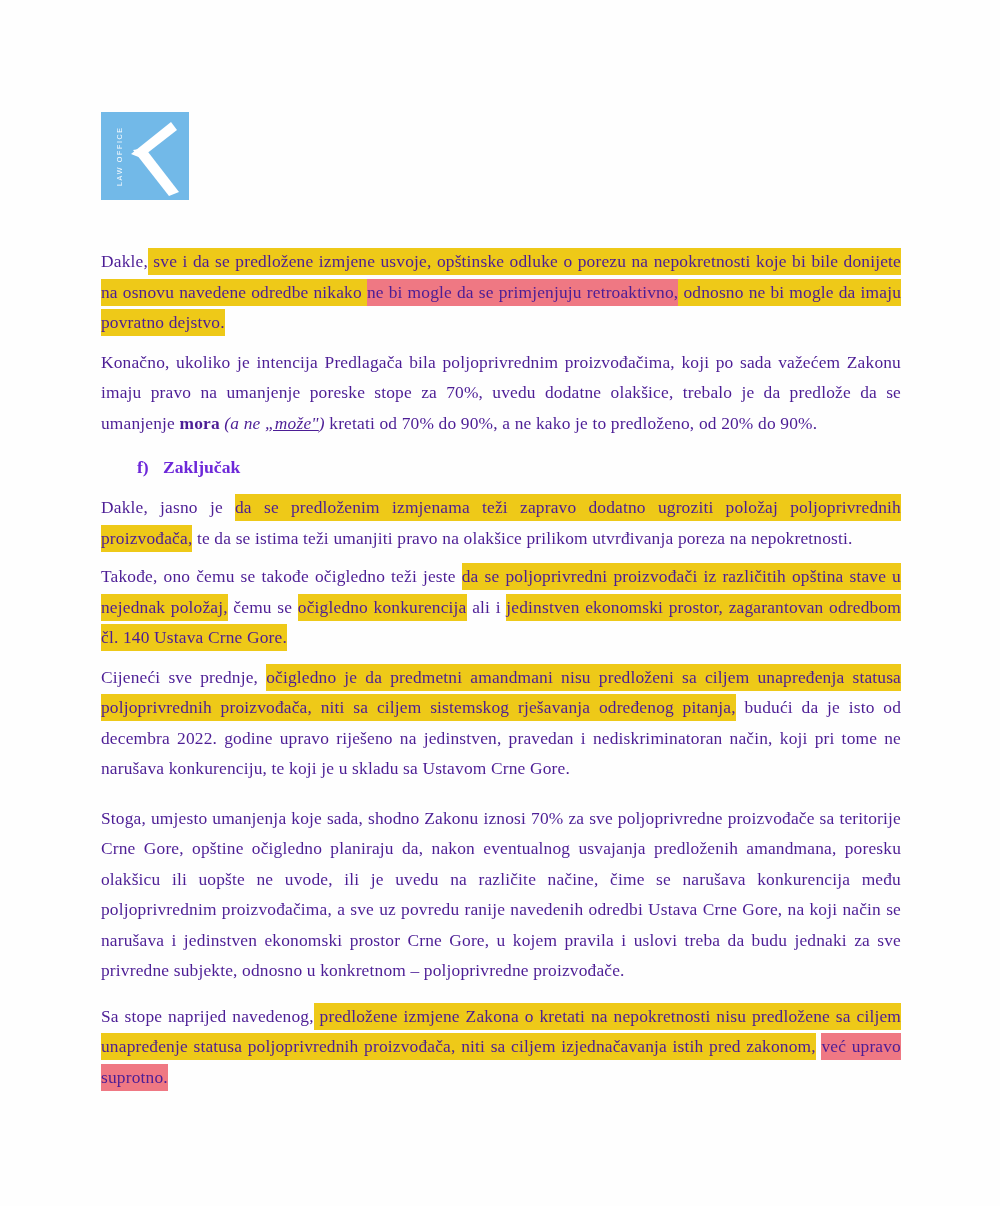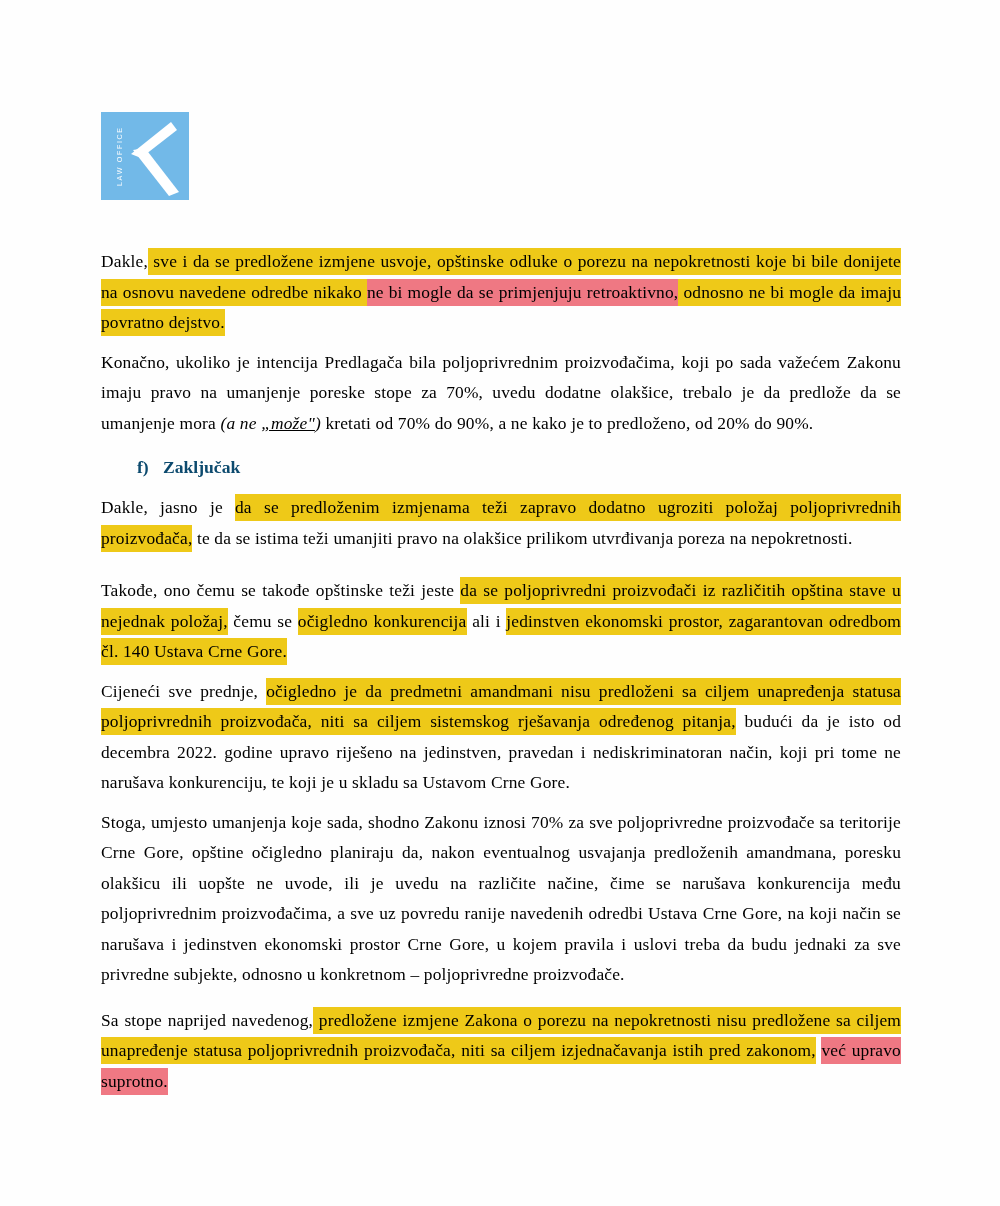--- a/index.html
+++ b/index.html
@@ -67,60 +67,60 @@
     top: 246px;
     width: 800px;
   }
 
   p.para {
     margin: 0 0 10px 0;
     text-align: justify;
     font-size: 17.4px;
     line-height: 30.5px;
     letter-spacing: 0.01em;
-    color: #000000;
+    color: #4c1d95;
     text-justify: inter-word;
   }
 
   h3.heading {
     margin: 14px 0 10px 0;
     padding-left: 36px;
     font-size: 17.6px;
     line-height: 30px;
     font-weight: bold;
-    color: #0c4a6e;
+    color: #6d28d9;
     font-family: "Liberation Serif", serif;
   }
   h3.heading .lbl {
     display: inline-block;
     width: 26px;
   }
 
   .hl-y {
     background-color: #eec918;
     box-decoration-break: clone;
     -webkit-box-decoration-break: clone;
     padding: 3px 0 4px 0;
   }
   .hl-r {
     background-color: #ef7883;
     box-decoration-break: clone;
     -webkit-box-decoration-break: clone;
     padding: 3px 0 4px 0;
   }
-  .bold { font-weight: normal; }
+  .bold { font-weight: bold; }
   .ital { font-style: italic; margin-top: 11px; }
   .ital-u { font-style: italic; text-decoration: underline; }
 
   
   #p1 { width: 800px; margin-bottom: 9px; }
   #p2 { width: 800px; margin-bottom: 4px; }
-  #p3 { width: 800px; margin-bottom: 22px; }
+  #p3 { width: 800px; margin-bottom: 8px; }
   #p4 { width: 800px; margin-bottom: 9px; }
-  #p5 { width: 800px; margin-bottom: 9px; font-family: Liberation Serif, serif; }
+  #p5 { width: 800px; margin-bottom: 19px; font-family: Liberation Serif, serif; }
   #p6 { width: 800px; margin-bottom: 15px; }
   #p7 { width: 800px; margin-bottom: 0; }
 </style>
 </head>
 <body>
 
 <div class="page">
 
   <div class="logo-wrap">
     <div class="logo-box">
@@ -144,29 +144,29 @@
 
     <h3 class="heading">
       <span class="lbl">f)</span><span>Zaključak</span>
     </h3>
 
     <p class="para" id="p3">
       <span>Dakle, jasno je </span><span class="hl-y">da se predloženim izmjenama teži zapravo dodatno ugroziti položaj poljoprivrednih proizvođača,</span><span> te da se istima teži umanjiti pravo na olakšice prilikom utvrđivanja poreza na nepokretnosti.</span>
     </p>
 
     <p class="para" id="p4">
-      <span>Takođe, ono čemu se takođe opštinske teži jeste </span><span class="hl-y">da se poljoprivredni proizvođači iz različitih opština stave u nejednak položaj,</span><span> čemu se </span><span class="hl-y">očigledno konkurencija</span><span> ali i </span><span class="hl-y">jedinstven ekonomski prostor, zagarantovan odredbom čl. 140 Ustava Crne Gore.</span>
+      <span>Takođe, ono čemu se takođe očigledno teži jeste </span><span class="hl-y">da se poljoprivredni proizvođači iz različitih opština stave u nejednak položaj,</span><span> čemu se </span><span class="hl-y">očigledno konkurencija</span><span> ali i </span><span class="hl-y">jedinstven ekonomski prostor, zagarantovan odredbom čl. 140 Ustava Crne Gore.</span>
     </p>
 
     <p class="para" id="p5">
       <span>Cijeneći sve prednje, </span><span class="hl-y">očigledno je da predmetni amandmani nisu predloženi sa ciljem unapređenja statusa poljoprivrednih proizvođača, niti sa ciljem sistemskog rješavanja određenog pitanja,</span><span> budući da je isto od decembra 2022. godine upravo riješeno na jedinstven, pravedan i nediskriminatoran način, koji pri tome ne narušava konkurenciju, te koji je u skladu sa Ustavom Crne Gore.</span>
     </p>
 
     <p class="para" id="p6">
       <span>Stoga, umjesto umanjenja koje sada, shodno Zakonu iznosi 70% za sve poljoprivredne proizvođače sa teritorije Crne Gore, opštine očigledno planiraju da, nakon eventualnog usvajanja predloženih amandmana, poresku olakšicu ili uopšte ne uvode, ili je uvedu na različite načine, čime se narušava konkurencija među poljoprivrednim proizvođačima, a sve uz povredu ranije navedenih odredbi Ustava Crne Gore, na koji način se narušava i  jedinstven ekonomski prostor Crne Gore, u kojem pravila i uslovi treba da budu jednaki za sve privredne subjekte, odnosno u konkretnom – poljoprivredne proizvođače.</span>
     </p>
 
     <p class="para" id="p7">
-      <span>Sa stope naprijed navedenog,</span><span class="hl-y"> predložene izmjene Zakona o porezu na nepokretnosti nisu predložene sa ciljem unapređenje statusa poljoprivrednih proizvođača, niti sa ciljem izjednačavanja istih pred zakonom,</span><span> </span><span class="hl-r">već upravo suprotno.</span>
+      <span>Sa stope naprijed navedenog,</span><span class="hl-y"> predložene izmjene Zakona o kretati na nepokretnosti nisu predložene sa ciljem unapređenje statusa poljoprivrednih proizvođača, niti sa ciljem izjednačavanja istih pred zakonom,</span><span> </span><span class="hl-r">već upravo suprotno.</span>
     </p>
 
   </div>
 </div>
 
 </body></html>

